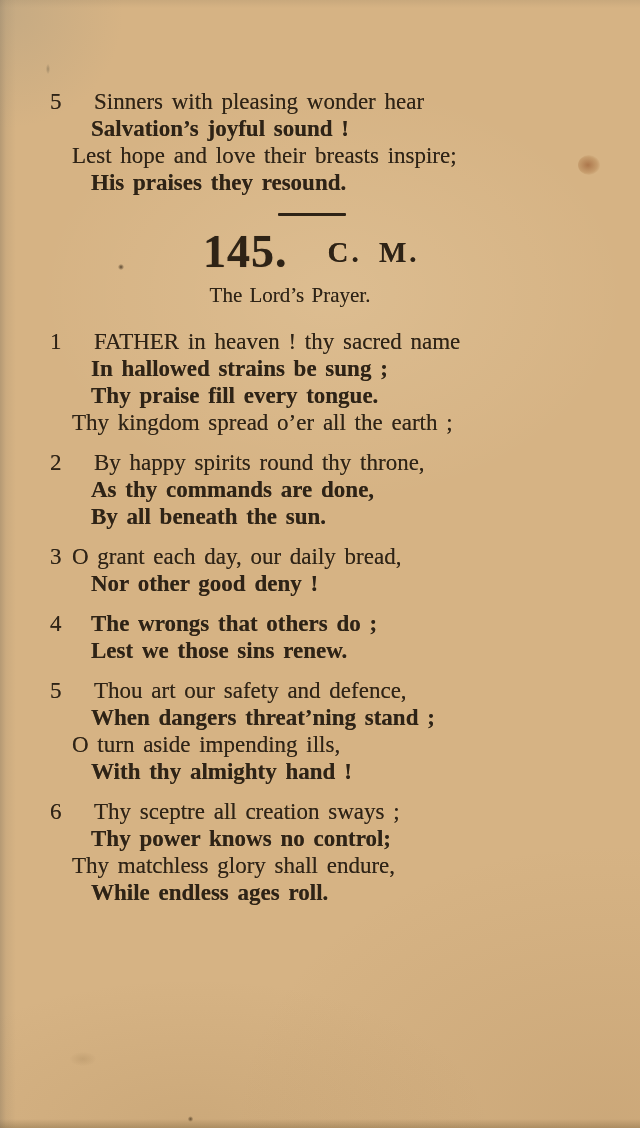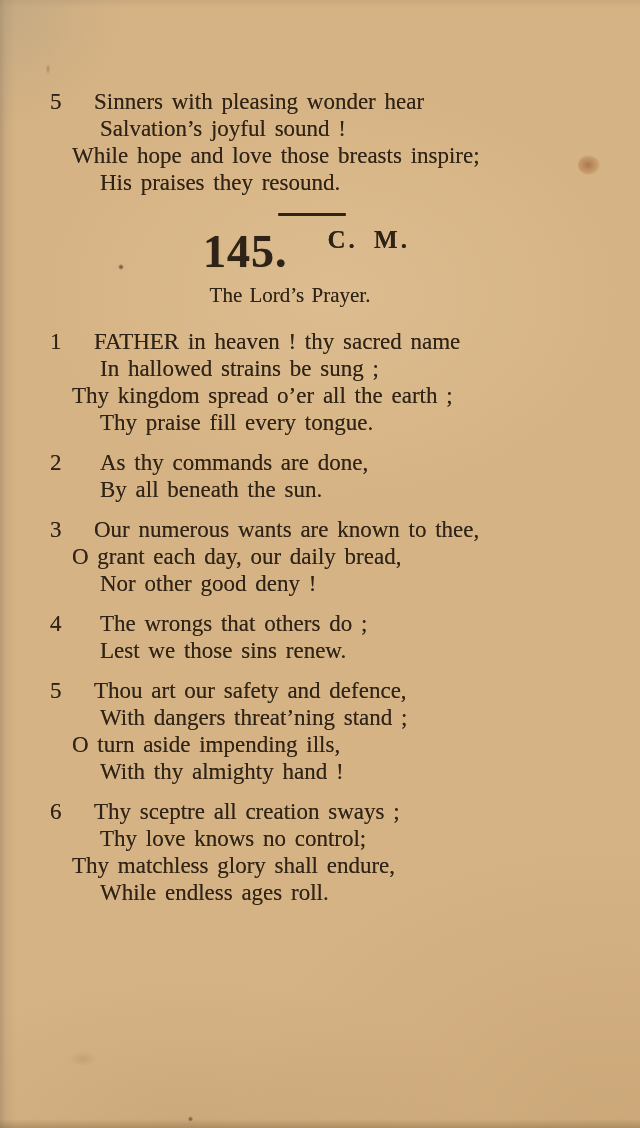--- a/index.html
+++ b/index.html
@@ -17,28 +17,28 @@
       linear-gradient(180deg, rgba(120,105,80,0.14) 0px, rgba(120,105,80,0) 8px);
     font-family:"Liberation Serif", serif;
     color:var(--ink,#2e2316);
   }
   .content{position:absolute;left:0;top:88px;width:640px;}
   .verse{position:relative;padding-left:78px;margin:0 0 13px 0;
     font-size:23px;line-height:27px;word-spacing:3px;
     text-shadow:0 0 0.6px rgba(46,35,22,0.55);}
   .vnum{position:absolute;left:50px;top:0;}
   .vline{white-space:nowrap;margin-left:16px;}
-  .vline.indent{margin-left:22px;}
+  .vline.indent{margin-left:13px;font-weight:bold;}
   .vline.outdent{margin-left:-6px;}
   .divider{width:68px;height:3px;background:var(--ink,#2e2316);
     margin:17px 0 0 278px;border-radius:1px;}
-  .heading{display:flex;align-items:flex-start;gap:40px;margin:10px 0 0 203px;}
+  .heading{display:flex;align-items:center;gap:40px;margin:10px 0 0 203px;}
   .hymn-number{font-size:46px;font-weight:700;line-height:52px;letter-spacing:1px;
     text-shadow:0 0 0.7px rgba(46,35,22,0.6);}
-  .hymn-meter{font-size:25px;font-weight:700;letter-spacing:3px;word-spacing:7px;
+  .hymn-meter{font-size:29px;font-weight:700;letter-spacing:3px;word-spacing:7px;
     text-shadow:0 0 0.6px rgba(46,35,22,0.6);}
   .hymn-title{font-size:21px;line-height:24px;text-align:center;width:640px;
     transform:translateX(-30px);margin-top:5px;word-spacing:2px;
     text-shadow:0 0 0.5px rgba(46,35,22,0.5);}
   .first-verse{margin-top:21px;}
   .stain{position:absolute;border-radius:50%;pointer-events:none;}
   .stain.blot{left:578px;top:155px;width:22px;height:20px;
     background:radial-gradient(ellipse at 45% 50%, rgba(138,70,30,0.55), rgba(150,90,40,0.25) 55%, rgba(150,90,40,0) 75%);}
   .stain.speck-a{left:118px;top:264px;width:6px;height:6px;
     background:radial-gradient(circle, rgba(60,45,28,0.8), rgba(60,45,28,0) 75%);}
@@ -59,70 +59,70 @@
   <div class="stain speck-b"></div>
   <div class="stain speck-c"></div>
   <div class="stain smudge"></div>
 
   <div class="content">
 
     <div class="verse">
       <span class="vnum">5</span>
       <div class="vline">Sinners with pleasing wonder hear</div>
       <div class="vline indent">Salvation’s joyful sound !</div>
-      <div class="vline outdent">While hope and love those breasts inspire;</div>
+      <div class="vline outdent">Lest hope and love their breasts inspire;</div>
       <div class="vline indent">His praises they resound.</div>
     </div>
 
     <div class="divider"></div>
 
     <div class="heading">
       <span class="hymn-number">145.</span>
       <span class="hymn-meter">C. M.</span>
     </div>
 
     <div class="hymn-title">The Lord’s Prayer.</div>
 
     <div class="verse first-verse">
       <span class="vnum">1</span>
       <div class="vline">FATHER in heaven ! thy sacred name</div>
       <div class="vline indent">In hallowed strains be sung ;</div>
+      <div class="vline indent">Thy praise fill every tongue.</div>
       <div class="vline outdent">Thy kingdom spread o’er all the earth ;</div>
-      <div class="vline indent">Thy praise fill every tongue.</div>
     </div>
 
     <div class="verse">
       <span class="vnum">2</span>
+      <div class="vline">By happy spirits round thy throne,</div>
       <div class="vline indent">As thy commands are done,</div>
       <div class="vline indent">By all beneath the sun.</div>
     </div>
 
     <div class="verse">
       <span class="vnum">3</span>
-      <div class="vline">Our numerous wants are known to thee,</div>
       <div class="vline outdent">O grant each day, our daily bread,</div>
       <div class="vline indent">Nor other good deny !</div>
     </div>
 
     <div class="verse">
       <span class="vnum">4</span>
       <div class="vline indent">The wrongs that others do ;</div>
       <div class="vline indent">Lest we those sins renew.</div>
     </div>
 
     <div class="verse">
       <span class="vnum">5</span>
       <div class="vline">Thou art our safety and defence,</div>
-      <div class="vline indent">With dangers threat’ning stand ;</div>
+      <div class="vline indent">When dangers threat’ning stand ;</div>
       <div class="vline outdent">O turn aside impending ills,</div>
       <div class="vline indent">With thy almighty hand !</div>
     </div>
 
     <div class="verse">
       <span class="vnum">6</span>
       <div class="vline">Thy sceptre all creation sways ;</div>
-      <div class="vline indent">Thy love knows no control;</div>
+      <div class="vline indent">Thy power knows no control;</div>
       <div class="vline outdent">Thy matchless glory shall endure,</div>
       <div class="vline indent">While endless ages roll.</div>
     </div>
 
   </div>
 </div>
 
 </body></html>

